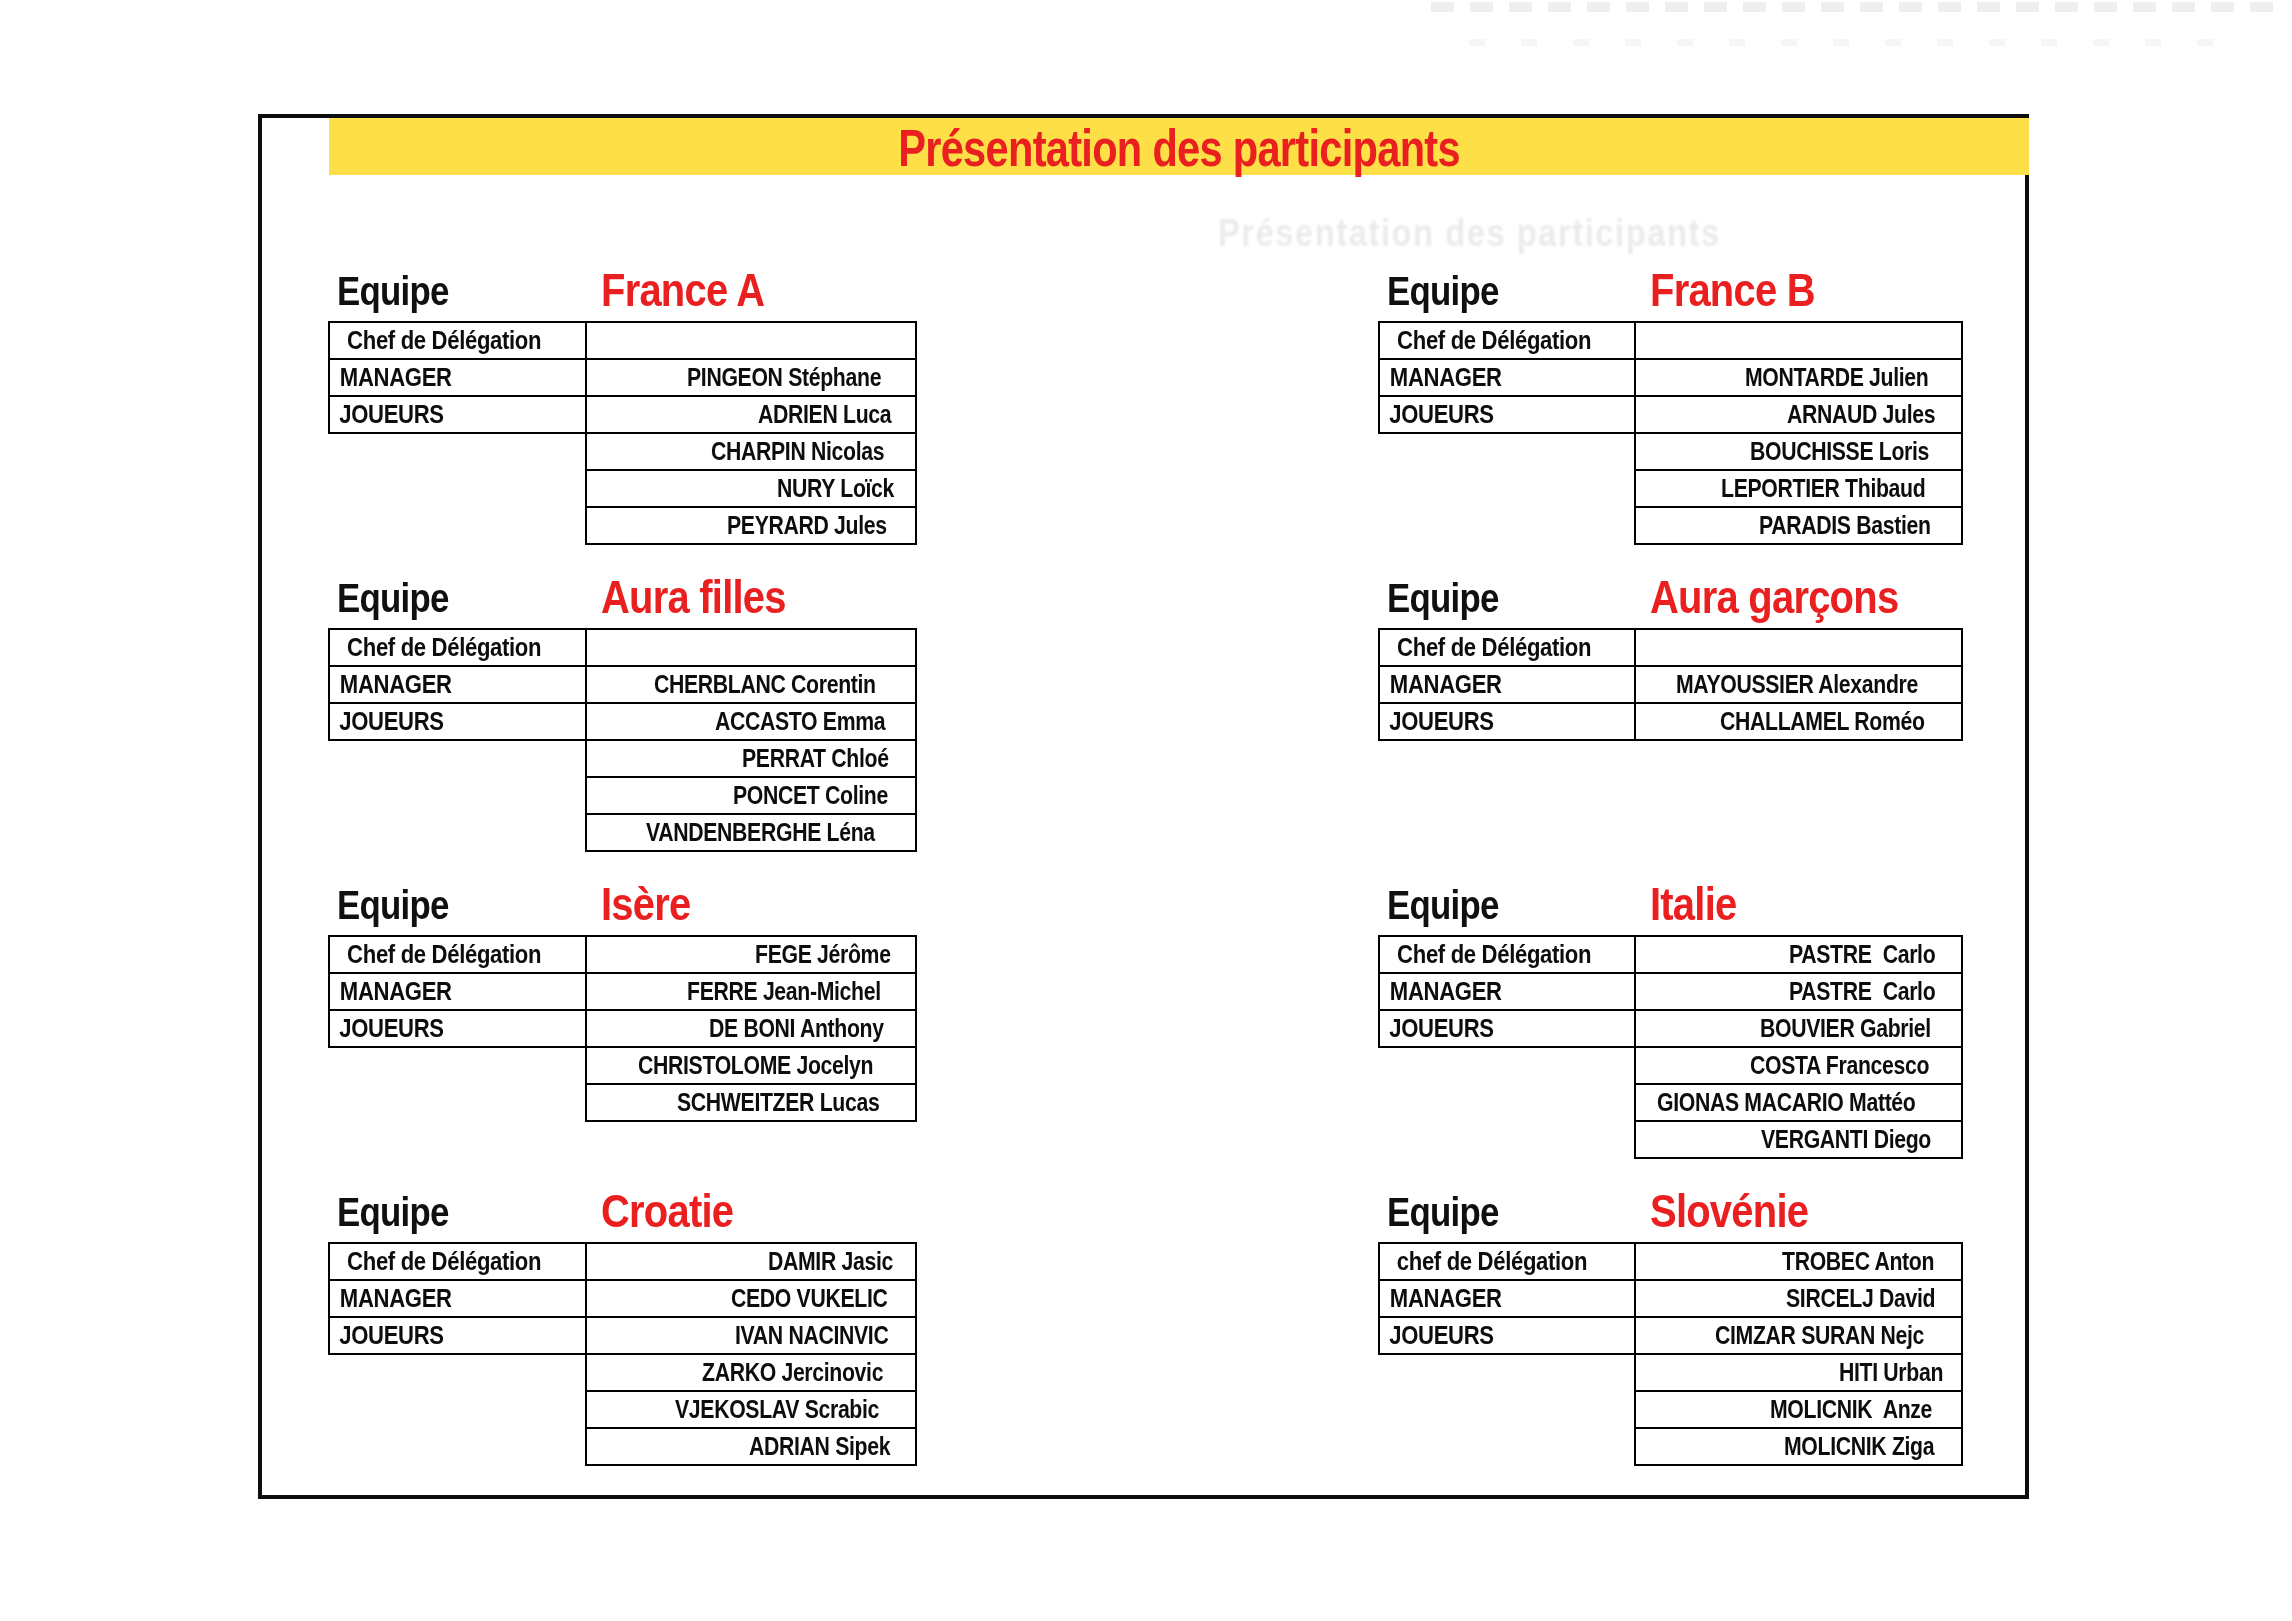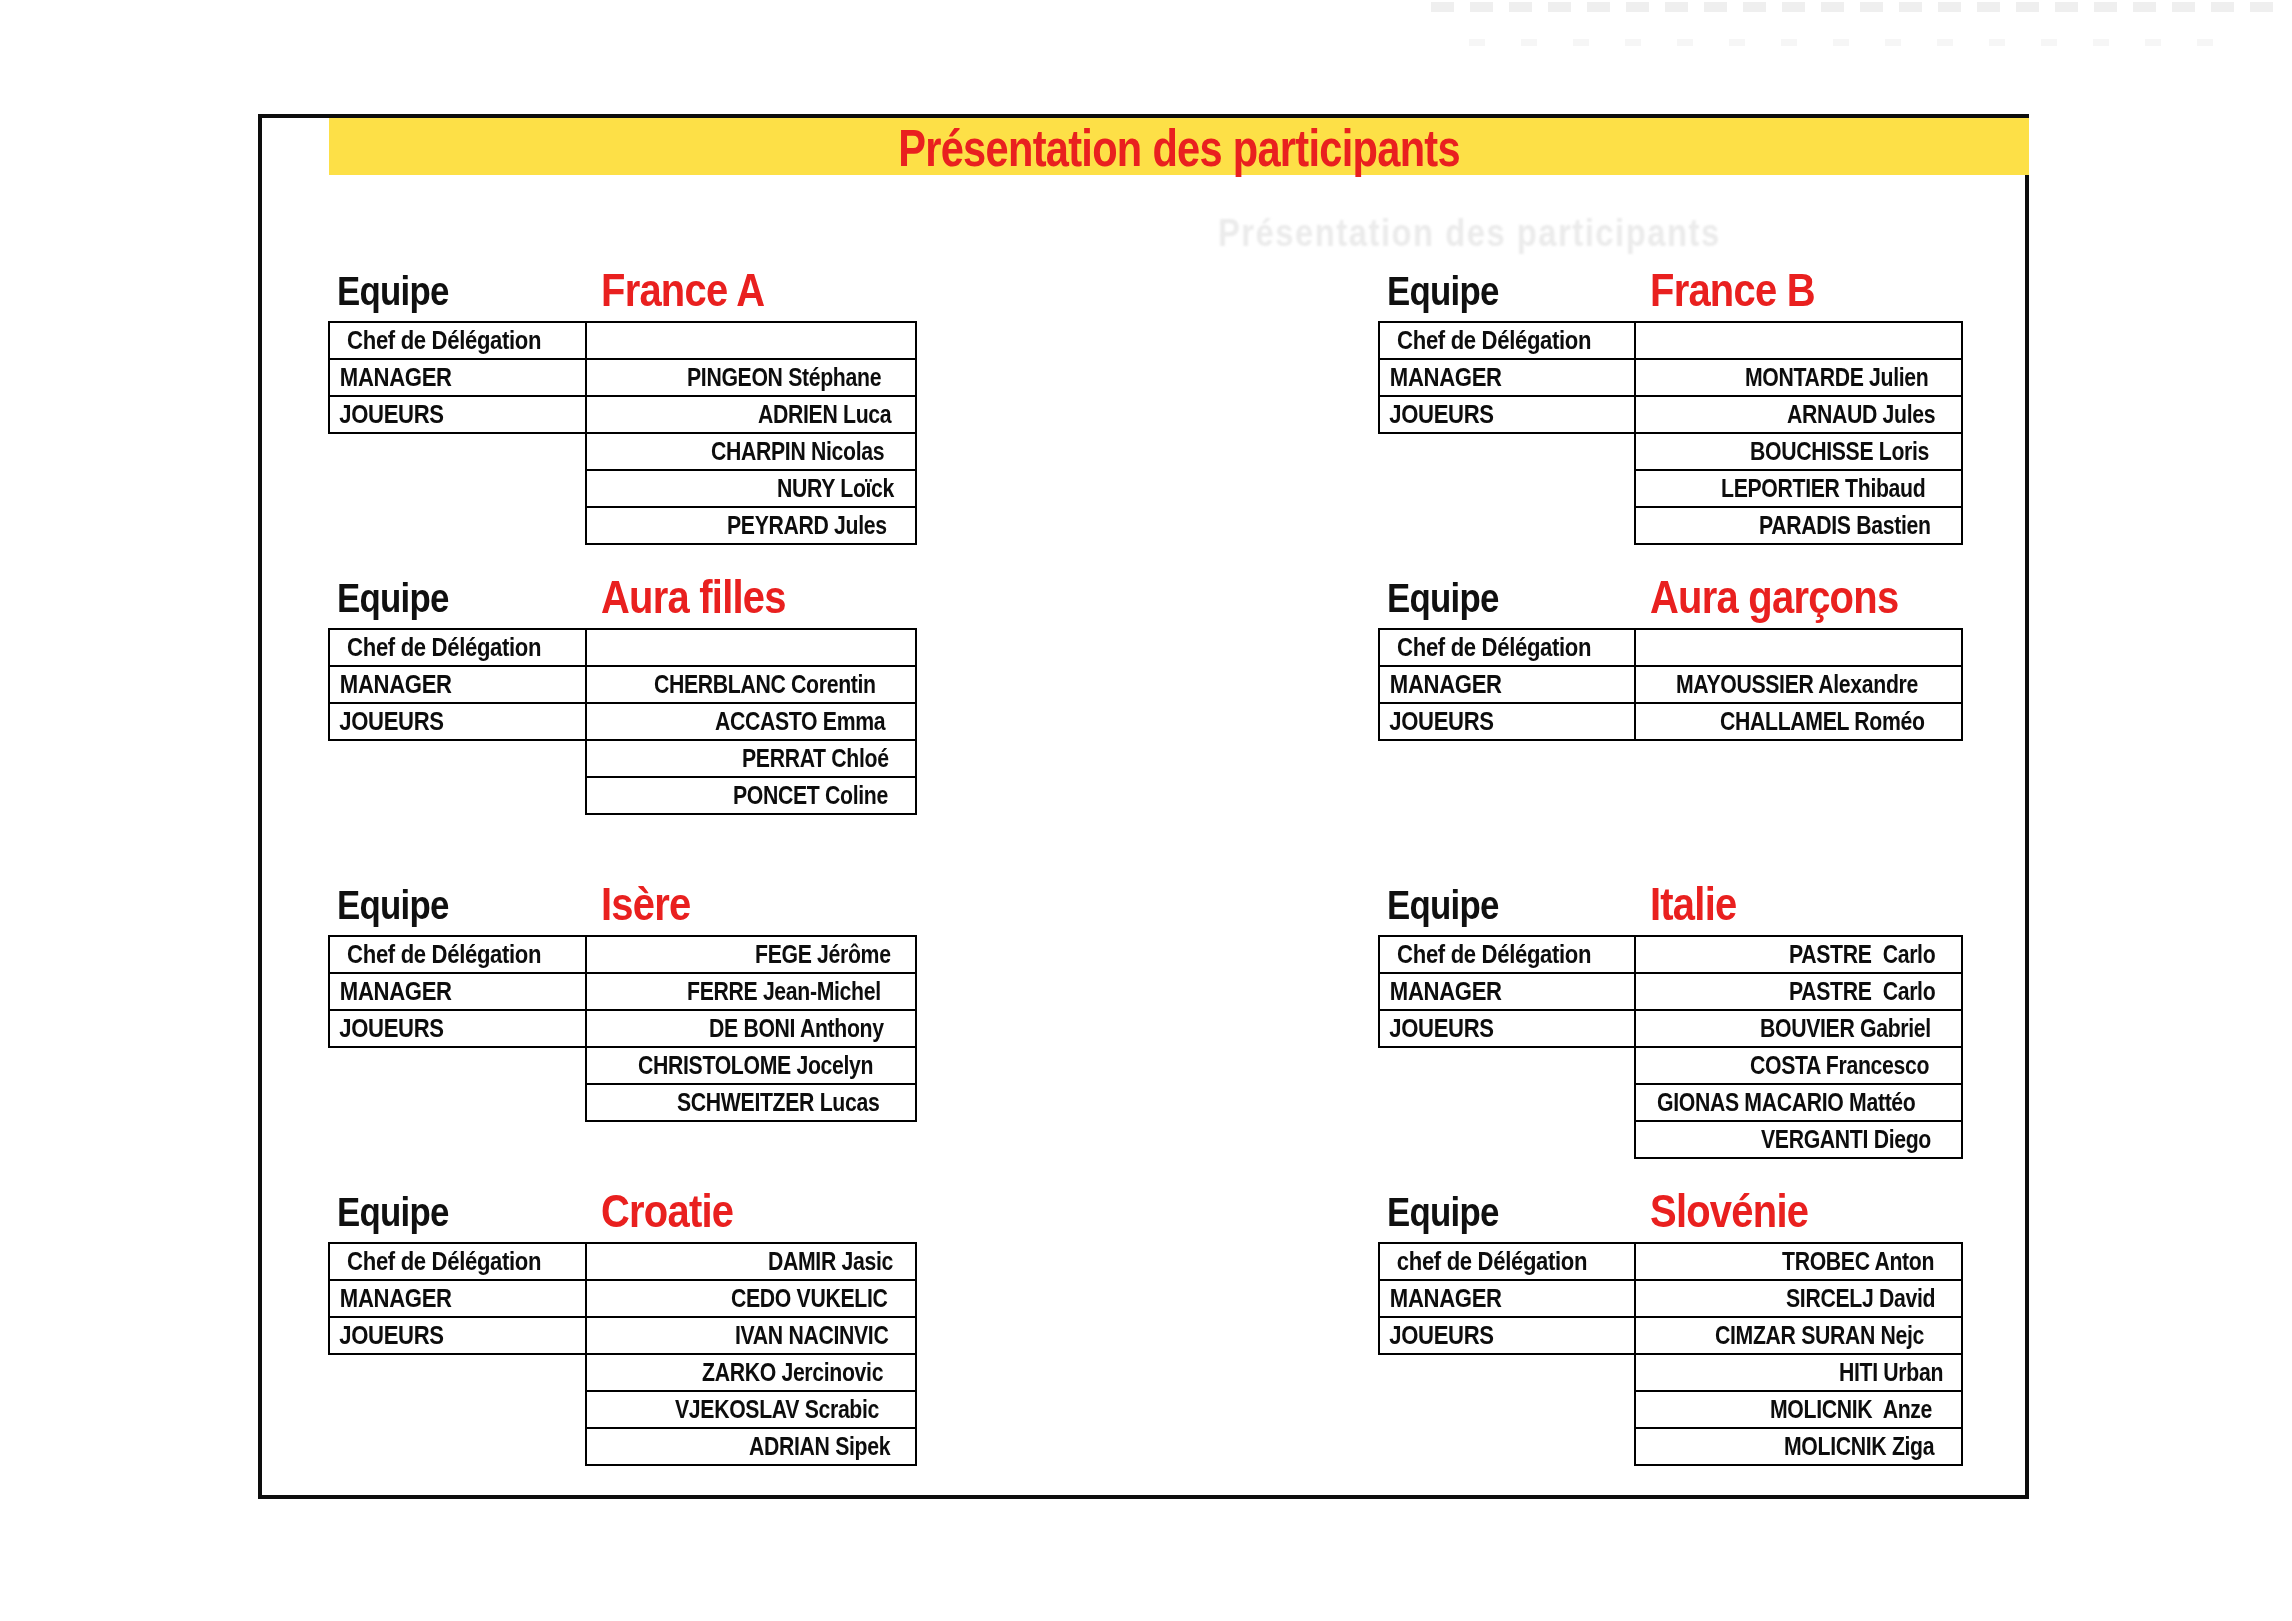--- a/index.html
+++ b/index.html
@@ -183,20 +183,24 @@
           <td class="val"><span class="val-text">ACCASTO Emma</span></td>
         </tr>
         <tr>
           <td class="ghost"></td>
           <td class="val"><span class="val-text">PERRAT Chloé</span></td>
         </tr>
         <tr>
           <td class="ghost"></td>
           <td class="val"><span class="val-text">PONCET Coline</span></td>
         </tr>
+        <tr>
+          <td class="ghost"></td>
+          <td class="val"><span class="val-text">VANDENBERGHE Léna</span></td>
+        </tr>
       </tbody>
     </table>
   </div>
 <div class="team" style="left: 0px; top: 0px;">
     <div class="team-heading" style="left: 1378px; top: 574px; width: 583px;">
       <span class="equipe-label">Equipe</span>
       <span class="team-name" style="left: 272px;">Aura garçons</span>
     </div>
     <table class="team-table" style="left: 1378px; top: 628px; width: 583px;">
       <colgroup>

